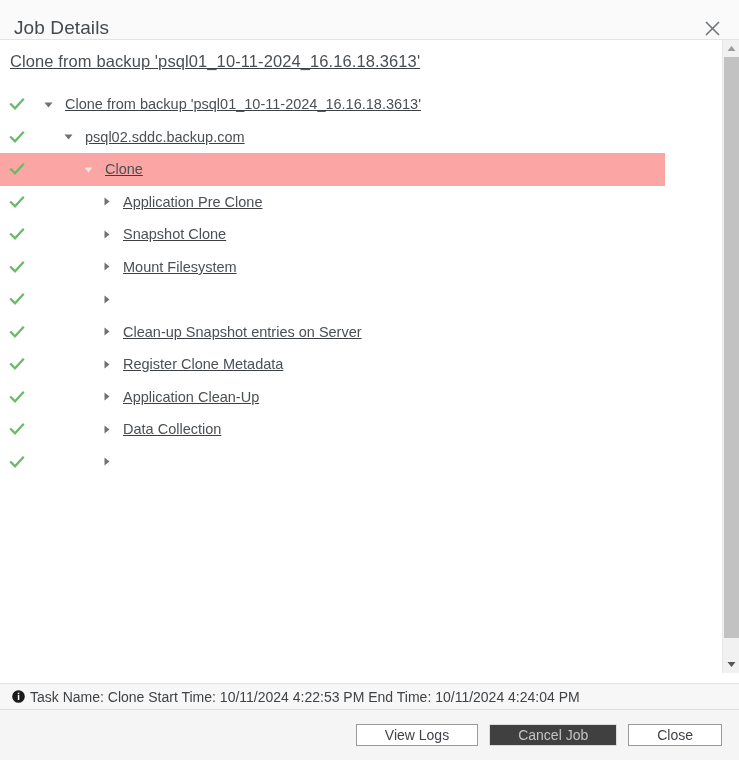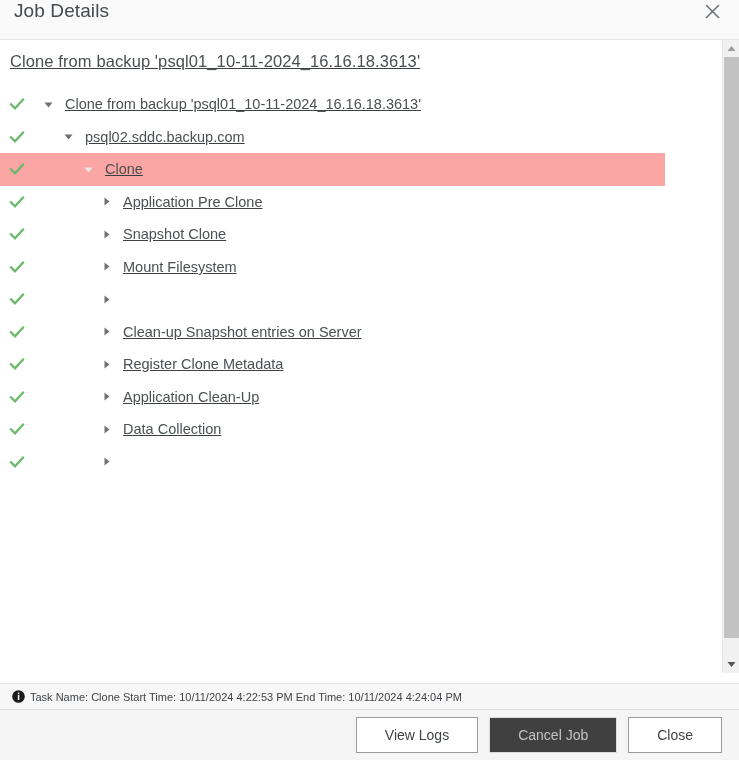--- a/index.html
+++ b/index.html
@@ -15,21 +15,21 @@
     overflow: hidden;
     position: relative;
   }
 
   
   .titlebar {
     height: 40px;
     background: #fafafa;
     border-bottom: 1px solid #e4e4e4;
     display: flex;
-    align-items: flex-start;
+    align-items: flex-end;
     justify-content: space-between;
     padding: 0 16px 0 14px;
     box-sizing: border-box;
   }
   .titlebar-title {
     font-size: 19px;
     color: #444a4f;
     letter-spacing: .1px;
   }
   .close-icon {
@@ -147,21 +147,21 @@
     right: 0;
     bottom: 50px;
     height: 27px;
     background: #f7f7f7;
     border-top: 1px solid #e4e4e4;
     border-bottom: 1px solid #e0e0e0;
     display: flex;
     align-items: center;
     padding-left: 12px;
     box-sizing: border-box;
-    font-size: 11px;
+    font-size: 14px;
     color: #3f4347;
   }
   .info-icon {
     flex: 0 0 auto;
     margin-right: 5px;
     display: flex;
     align-items: center;
   }
   .info-icon svg { display: block; }
 
@@ -174,21 +174,21 @@
     height: 50px;
     background: #f5f5f5;
     display: flex;
     align-items: center;
     justify-content: flex-end;
     padding-right: 17px;
     box-sizing: border-box;
   }
   .btn {
     min-width: 72px;
-    height: 36px;
+    height: 22px;
     background: #ffffff;
     border: 1px solid #9a9a9a;
     color: #3f4347;
     font-size: 14px;
     font-family: "Liberation Sans", sans-serif;
     margin-left: 11px;
     padding: 0 28px;
     cursor: pointer;
     border-radius: 0;
   }

